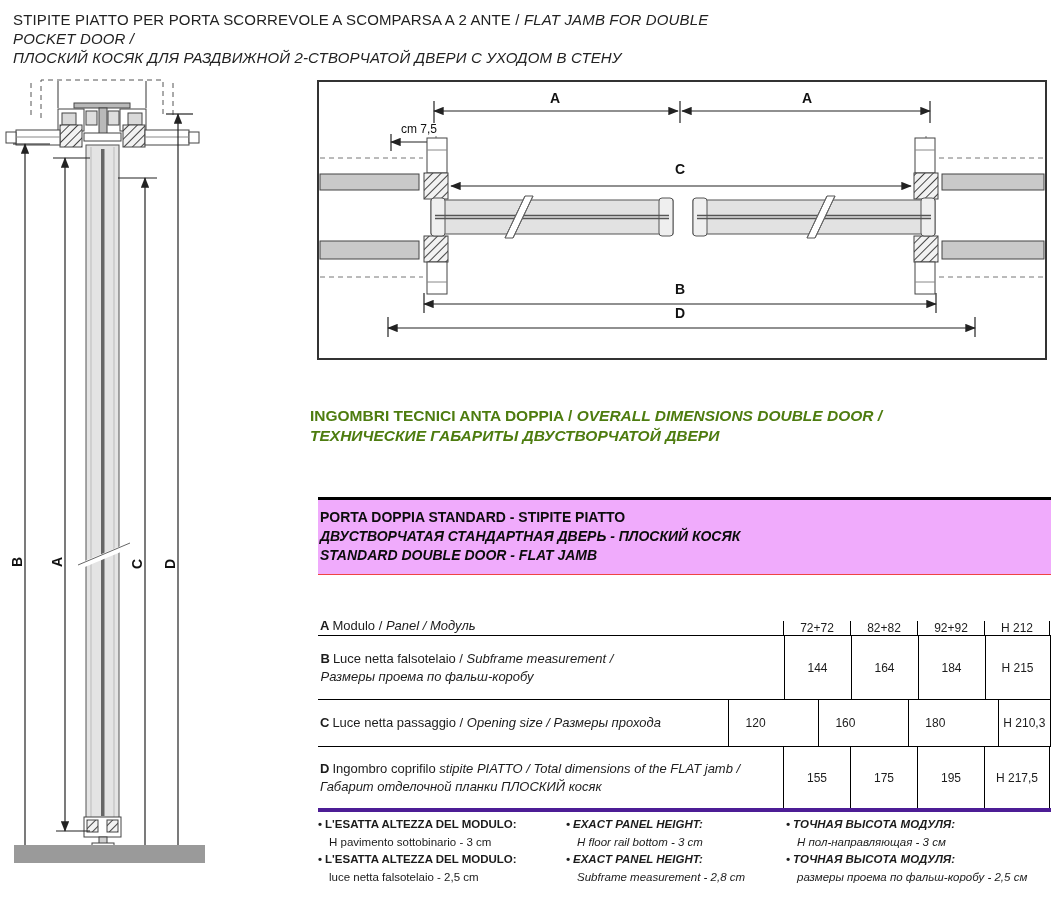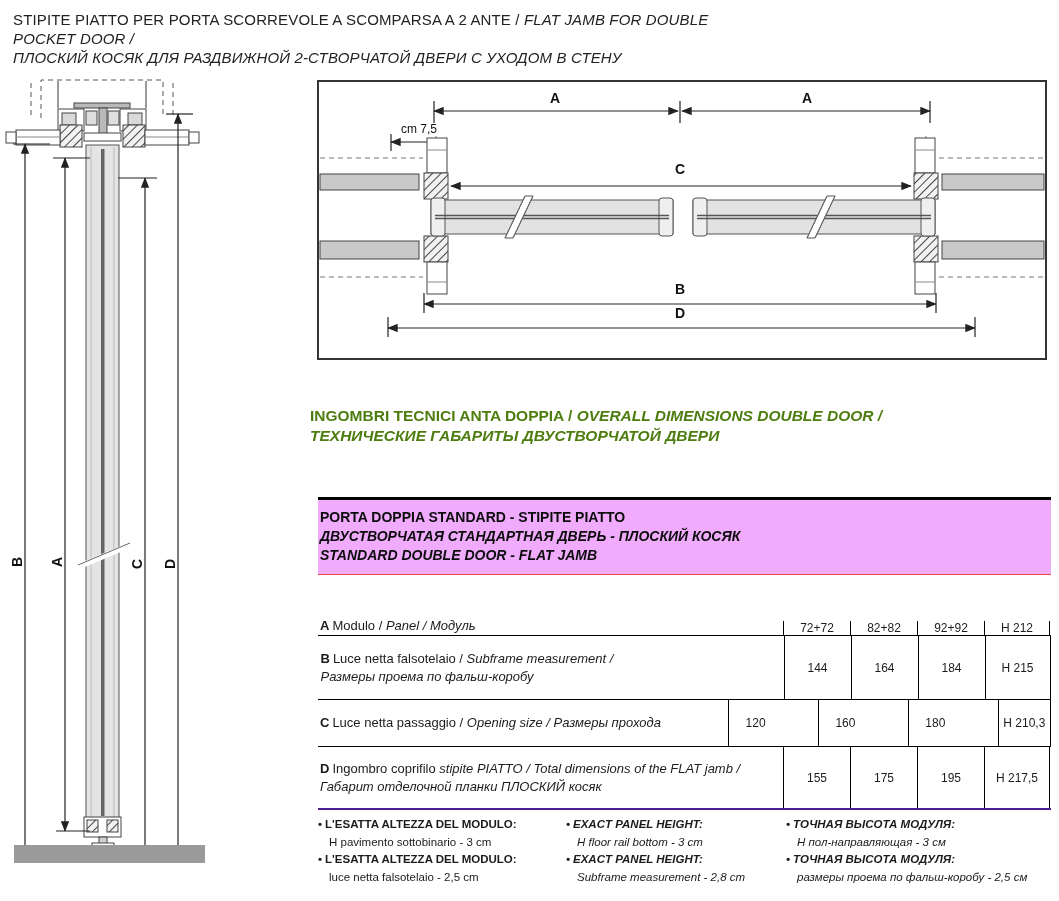--- a/index.html
+++ b/index.html
@@ -17,21 +17,21 @@
   .section-heading{position:absolute;left:310px;top:406px;width:740px;font-size:15.5px;
                    font-weight:bold;line-height:20px;white-space:nowrap;color:#4d7c0f;}
   .section-heading .ital{font-style:italic;}
 
   
   .tbl{position:absolute;left:318px;top:497px;width:733px;}
   .tbl-band{background:#f0abfc;border-top:3px solid #000;border-bottom:1px solid #ef4444;
             padding:8px 4px 9px 2px;font-size:14px;font-weight:bold;line-height:19px;color:#0c0c0c;}
   .tbl-band .ital{font-style:italic;}
   .trow{display:flex;align-items:stretch;border-bottom:1px solid #000;}
-  .trow:last-child{border-bottom:2px solid #4c1d95;}
+  .trow:last-child{border-bottom:4px solid #4c1d95;}
   .desc{width:465px;display:flex;flex-direction:column;justify-content:center;
         padding-left:2px;padding-right:6px;box-sizing:border-box;font-size:13px;line-height:18px;}
   .desc b{margin-right:3px;}
   .desc .ital{font-style:italic;}
   .desc2{font-style:italic;font-size:13px;line-height:18px;}
   .desc2:empty{display:none;}
   .val{width:67px;box-sizing:border-box;border-left:1px solid #000;display:flex;
        align-items:center;justify-content:center;font-weight:normal;font-size:12px;}
   .val:last-child{width:66px;border-right:1px solid #000;}
   .h-a{height:60px;align-items:flex-end;} .h-b{height:63px;justify-content:center;} .h-c{height:46px;gap:36px;} .h-d{height:61px;}

